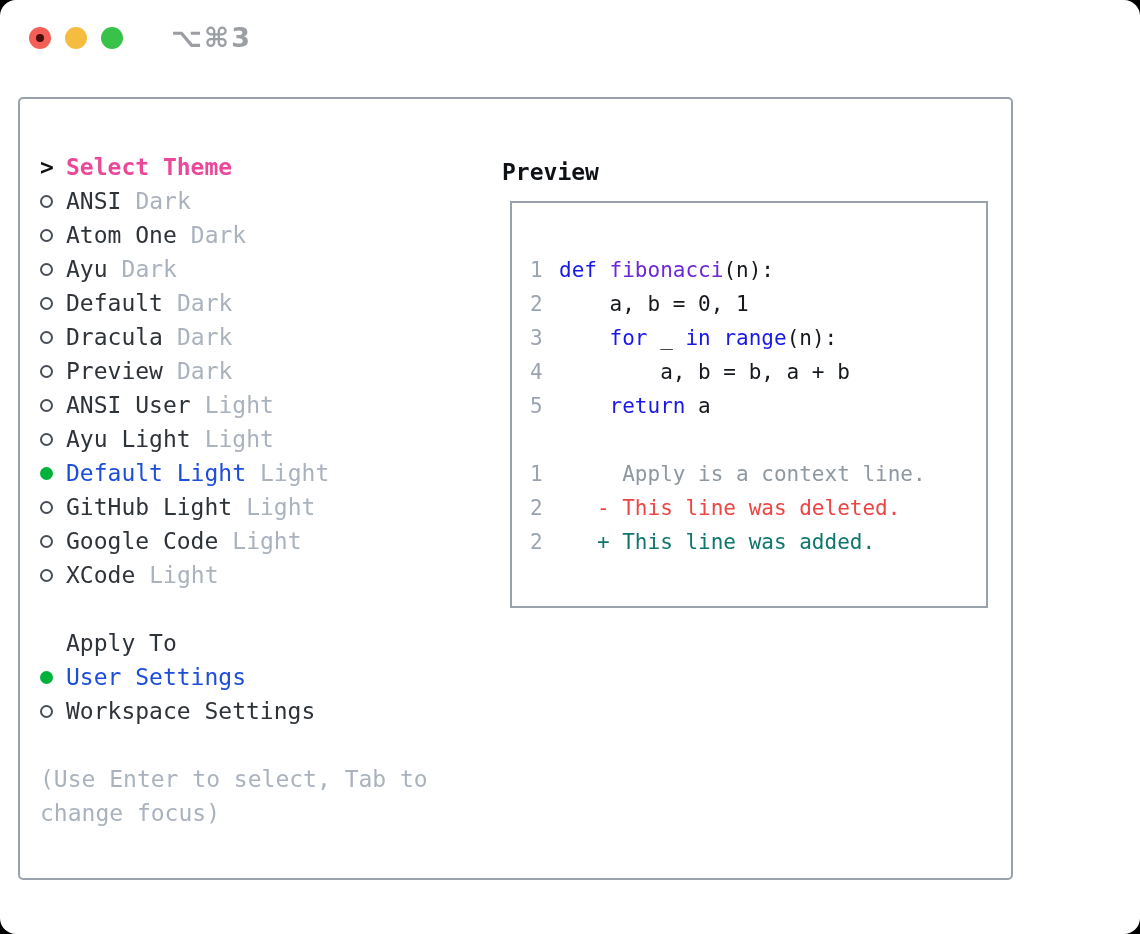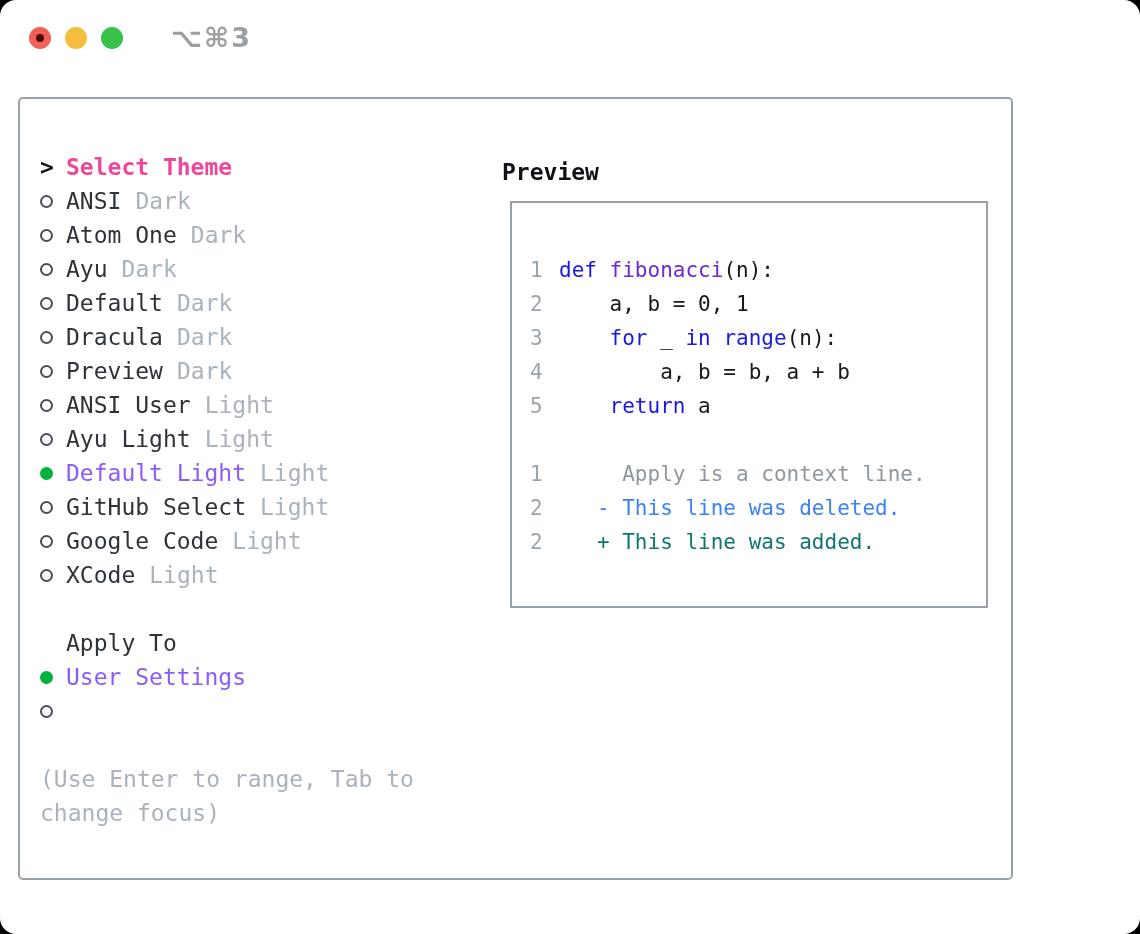--- a/index.html
+++ b/index.html
@@ -34,41 +34,41 @@
 
   
   .list { position: absolute; left: 20px; top: 51px; width: 440px; }
   .row { display: flex; align-items: center; height: 34px; font-size: 23px; color: #2d3339; white-space: pre; }
   .bullet { width: 26px; display: flex; align-items: center; flex: none; }
   .ring { width: 13px; height: 13px; border: 2px solid #474e57; border-radius: 50%; }
   .dot  { width: 13px; height: 13px; border-radius: 50%; background: #00b23c; }
   .prompt { font-weight: bold; color: #0e1216; }
   .hdr { font-weight: bold; color: #ec4899; }
   .variant { color: #a9b2bd; margin-left: 14px; text-align: center; }
-  .sel { color: #8b5cf6; }
+  .sel { color: #1d4ed8; }
   .spacer { height: 34px; }
   .hint-row { height: 34px; display: flex; align-items: center; font-size: 23px; color: #a9b2bd; white-space: pre; }
 
   
   .preview-title {
     position: absolute; left: 482px; top: 56px; height: 34px; display: flex; align-items: center;
     font-size: 23px; font-weight: bold; color: #0e1216;
   }
   .preview-box {
     position: absolute; left: 490px; top: 102px; width: 478px; height: 407px;
     border: 2px solid #99a2ac; background: #fff;
   }
   .code { position: absolute; left: 18px; top: 50px; right: 8px; }
   .pline { display: flex; height: 34px; align-items: center; font-size: 21px; white-space: pre; }
   .gutter { width: 29px; flex: none; color: #9aa4b0; white-space: pre; }
   .tok-keyword  { color: #1a18e8; }
   .tok-function { color: #6d28d9; }
   .tok-plain    { color: #15191d; }
   .tok-context  { color: #8e98a1; }
-  .tok-deleted  { color: #3b82f6; }
+  .tok-deleted  { color: #ef4444; }
   .tok-added    { color: #0f766e; }
 </style>
 </head>
 <body>
 
 <div class="window">
 
   <div class="titlebar">
     <button class="traffic red"></button>
     <button class="traffic yellow"></button>
@@ -105,44 +105,44 @@
       <div class="row">
         <span class="bullet"><span class="ring"></span></span><span>ANSI User</span><span class="variant">Light</span>
       </div>
       <div class="row">
         <span class="bullet"><span class="ring"></span></span><span>Ayu Light</span><span class="variant">Light</span>
       </div>
       <div class="row">
         <span class="bullet"><span class="dot"></span></span><span class="sel">Default Light</span><span class="variant">Light</span>
       </div>
       <div class="row">
-        <span class="bullet"><span class="ring"></span></span><span>GitHub Select</span><span class="variant">Light</span>
+        <span class="bullet"><span class="ring"></span></span><span>GitHub Light</span><span class="variant">Light</span>
       </div>
       <div class="row">
         <span class="bullet"><span class="ring"></span></span><span>Google Code</span><span class="variant">Light</span>
       </div>
       <div class="row">
         <span class="bullet"><span class="ring"></span></span><span>XCode</span><span class="variant">Light</span>
       </div>
 
       <div class="spacer"></div>
 
       <div class="row">
         <span class="bullet"></span><span>Apply To</span>
       </div>
       <div class="row">
         <span class="bullet"><span class="dot"></span></span><span class="sel">User Settings</span>
       </div>
       <div class="row">
-        <span class="bullet"><span class="ring"></span></span>
+        <span class="bullet"><span class="ring"></span></span><span>Workspace Settings</span>
       </div>
 
       <div class="spacer"></div>
 
-      <div class="hint-row">(Use Enter to range, Tab to</div>
+      <div class="hint-row">(Use Enter to select, Tab to</div>
       <div class="hint-row">change focus)</div>
     </div>
 
     <div class="preview-title">Preview</div>
 
     <div class="preview-box">
       <div class="code">
 
         <div class="pline">
           <span class="gutter">1</span><span class="tok-keyword">def </span><span class="tok-function">fibonacci</span><span class="tok-plain">(n):</span>

